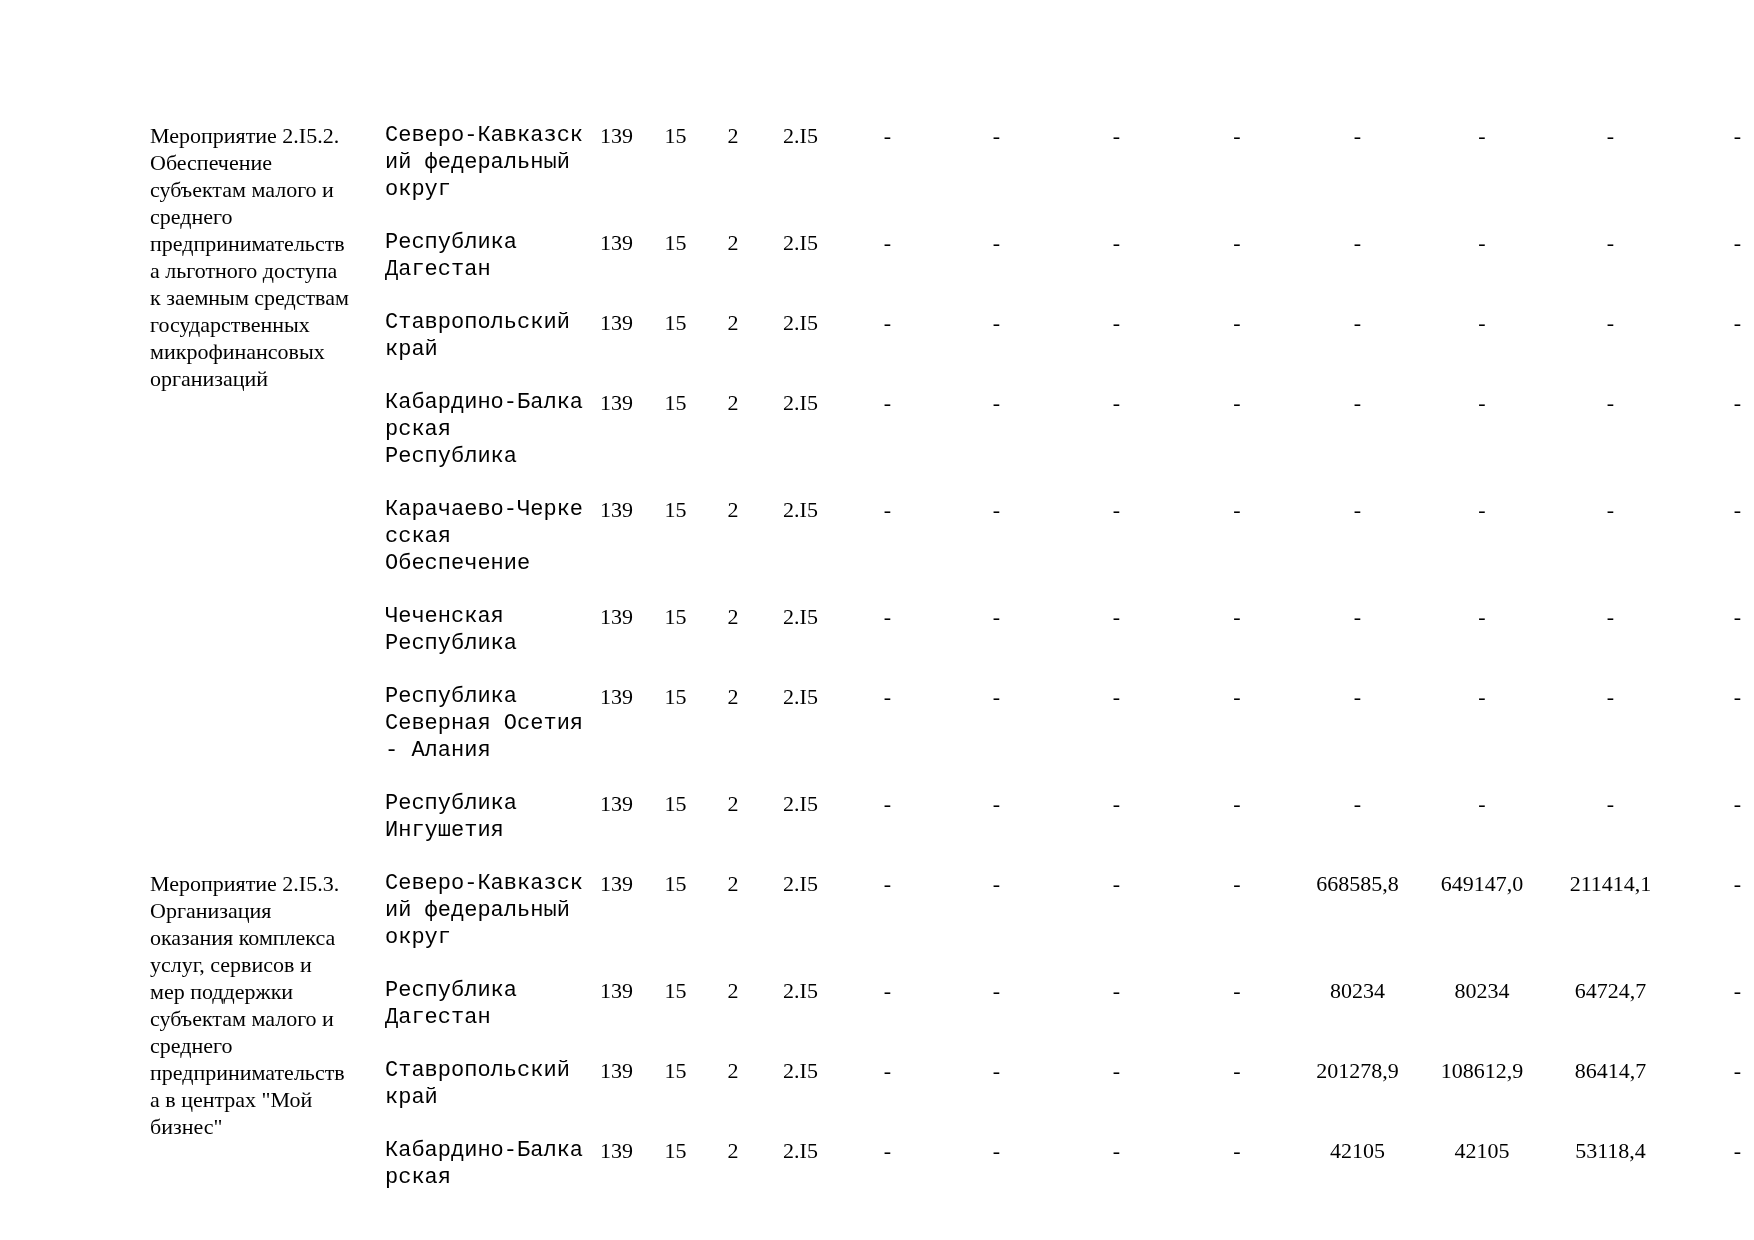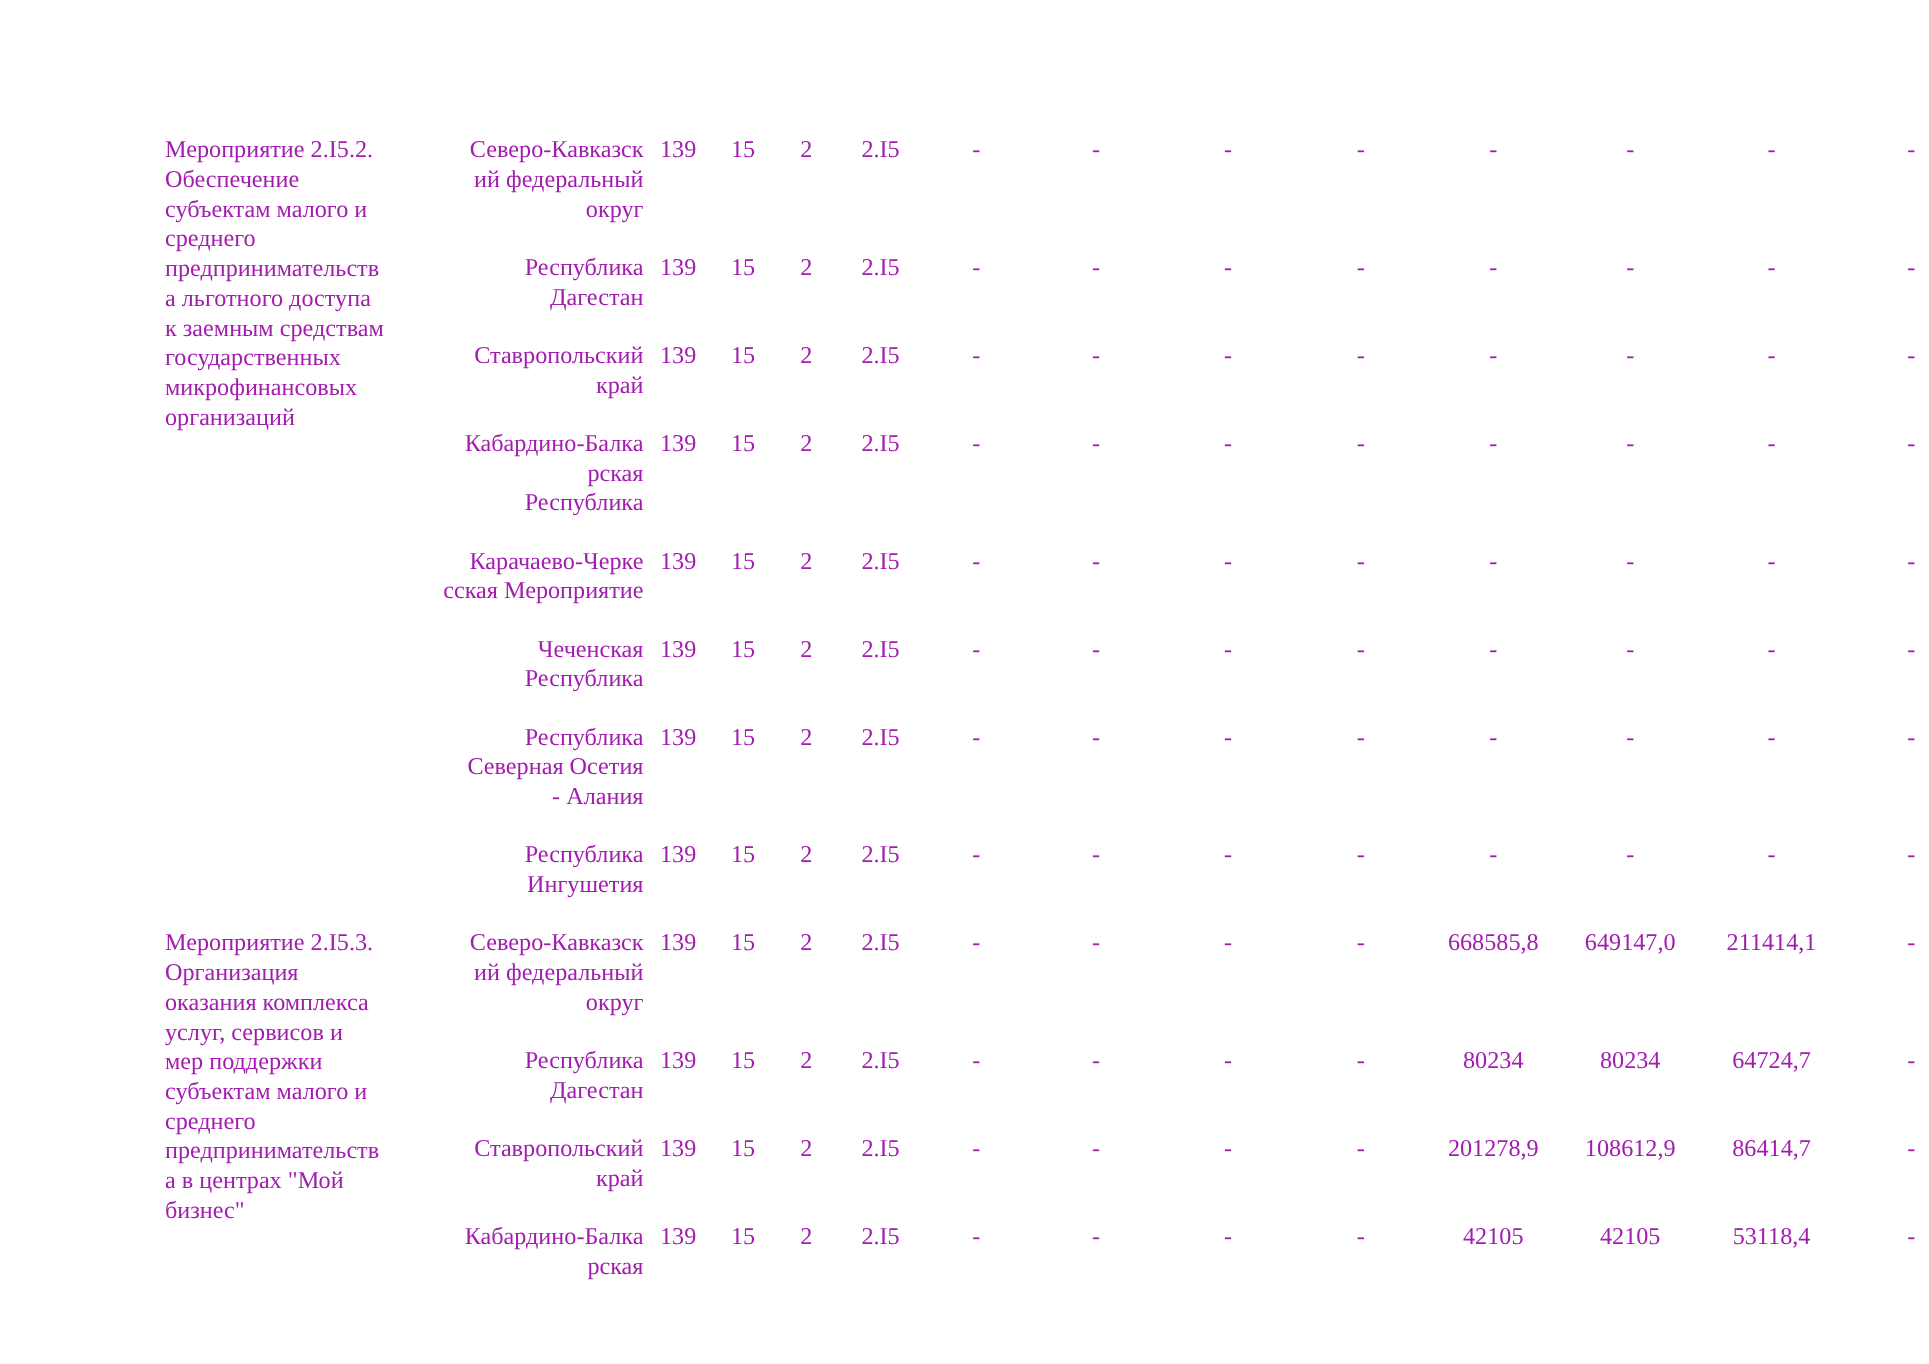--- a/index.html
+++ b/index.html
@@ -6,21 +6,21 @@
     margin: 0;
     padding: 0;
   }
   .page {
     position: relative;
     width: 1754px;
     height: 1240px;
     background: #ffffff;
     overflow: hidden;
     font-family: "Liberation Serif", "DejaVu Serif", serif;
-    color: #a21caf;
+    color: #000000;
   }
   table.report {
     position: absolute;
     left: 150px;
     top: 122px;
     border-collapse: collapse;
     table-layout: fixed;
     width: 1650px;
     border: none;
   }
@@ -31,23 +31,24 @@
     padding: 0 0 26px 0;
     border: none;
   }
   td.activity {
     white-space: pre-line;
     text-align: left;
     padding-right: 6px;
   }
   td.region {
     white-space: pre-line;
-    text-align: right;
+    text-align: left;
     padding-left: 8px;
     padding-right: 4px;
+    font-family: Liberation Mono, monospace;
   }
   td.val {
     text-align: center;
     white-space: nowrap;
   }
 </style>
 </head>
 <body>
 
 <div class="page">
@@ -140,21 +141,21 @@
           <td class="val">-</td>
           <td class="val">-</td>
           <td class="val">-</td>
           <td class="val">-</td>
           <td class="val">-</td>
           <td class="val">-</td>
           <td class="val">-</td>
         </tr>
         <tr>
           <td class="region">Карачаево-Черке
-сская Мероприятие</td>
+сская Обеспечение</td>
           <td class="val">139</td>
           <td class="val">15</td>
           <td class="val">2</td>
           <td class="val">2.I5</td>
           <td class="val">-</td>
           <td class="val">-</td>
           <td class="val">-</td>
           <td class="val">-</td>
           <td class="val">-</td>
           <td class="val">-</td>

